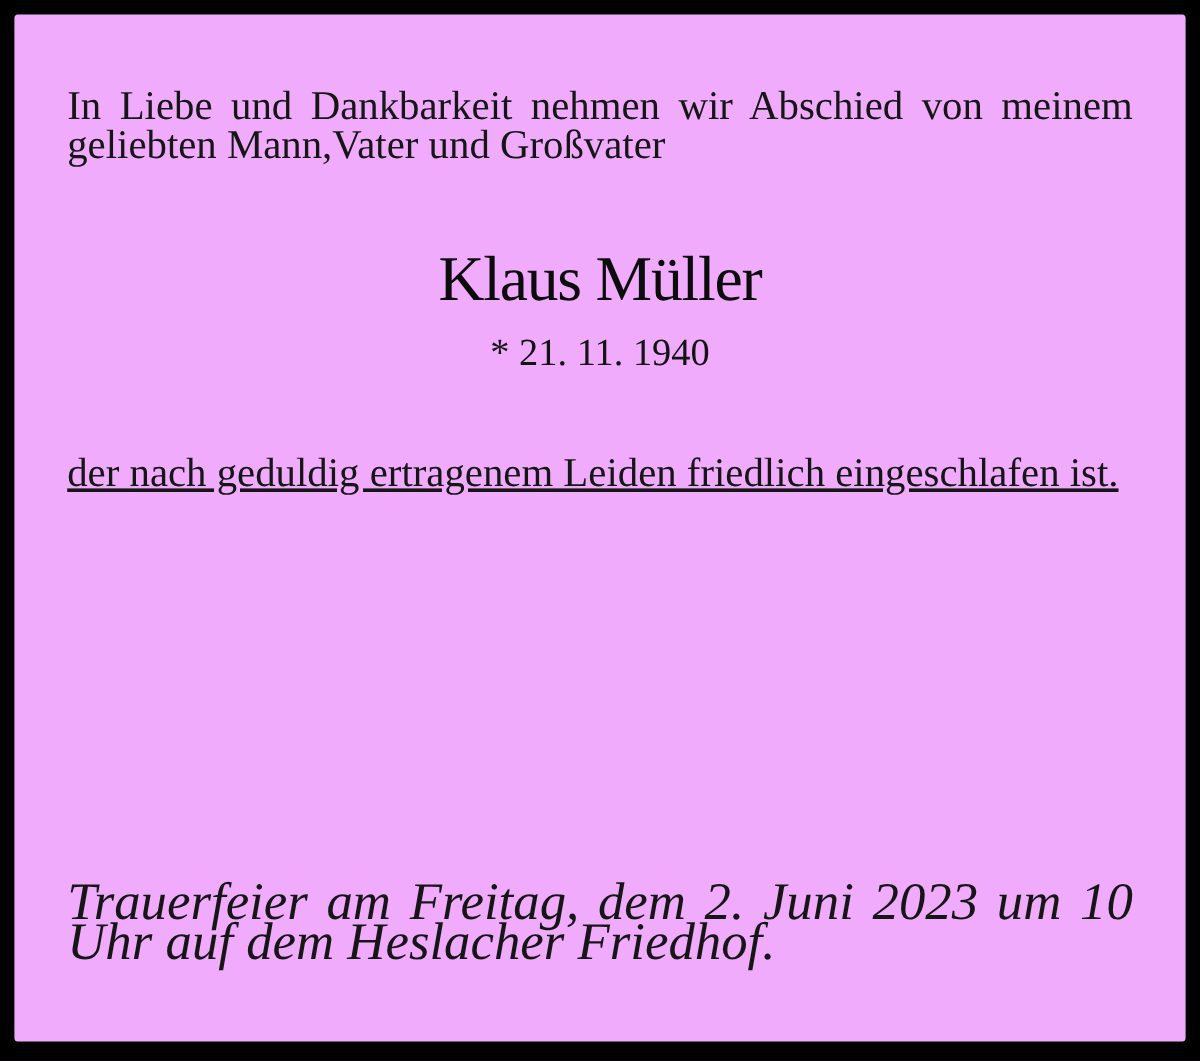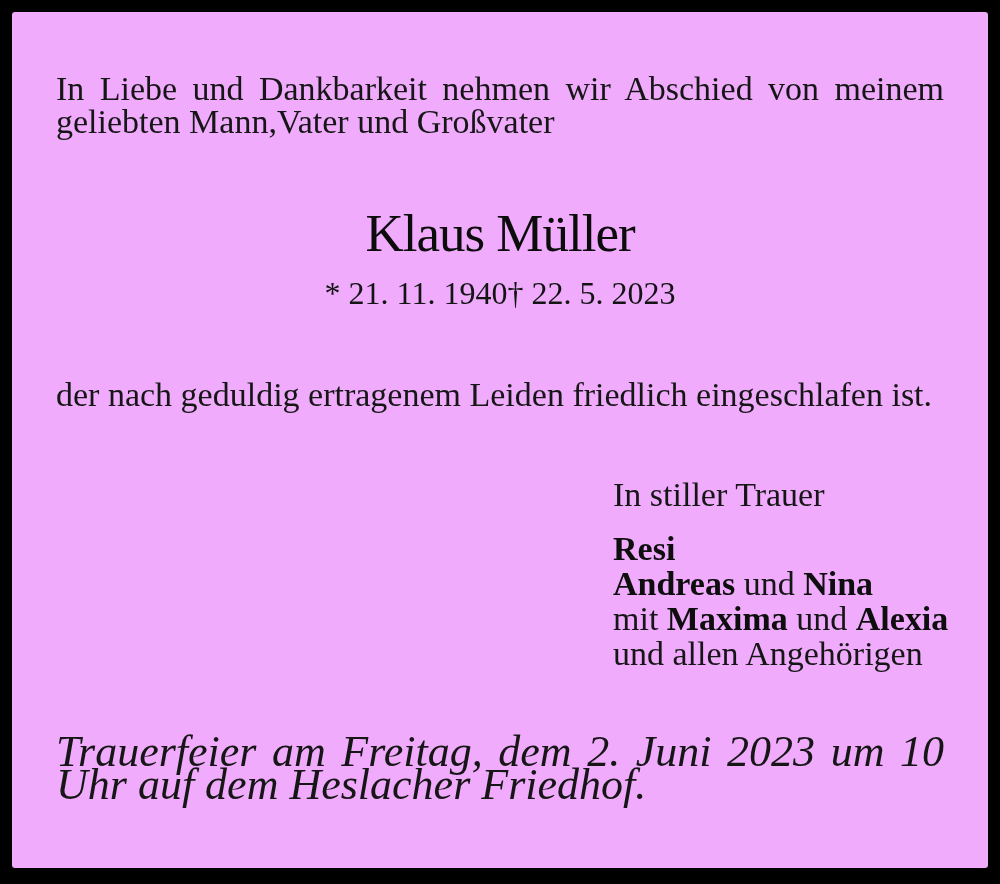--- a/index.html
+++ b/index.html
@@ -63,20 +63,21 @@
   }
   .condolence {
     position: absolute;
     left: 44px;
     right: 30px;
     top: 366px;
     font-size: 34px;
     line-height: 33px;
     white-space: nowrap;
     color: #161616;
+    text-decoration: underline;
   }
   .mourning {
     position: absolute;
     left: 601px;
     top: 465px;
     font-size: 34px;
     line-height: 35px;
     color: #161616;
   }
   .mourning-header { margin-bottom: 19px !important; }
@@ -98,33 +99,21 @@
 
 <div class="frame">
   <div class="card">
 
     <p class="intro">In Liebe und Dankbarkeit nehmen wir Abschied von meinem geliebten Mann,Vater und Großvater</p>
 
     <h1 class="name">Klaus Müller</h1>
 
     <div class="dates">
       <span>* 21. 11. 1940</span>
-      <span>† 22. 5. 2023</span>
     </div>
 
     <p class="condolence">der nach geduldig ertragenem Leiden friedlich eingeschlafen ist.</p>
 
-    <div class="mourning">
-      <p class="mourning-header">In stiller Trauer</p>
-
-      <p class="mourner-line bold">Resi</p>
-
-      <p class="mourner-line"><span class="bold">Andreas</span><span> und </span><span class="bold">Nina</span></p>
-
-      <p class="mourner-line"><span>mit </span><span class="bold">Maxima</span><span> und </span><span class="bold">Alexia</span></p>
-
-      <p class="mourner-line">und allen Angehörigen</p>
-    </div>
 
     <p class="funeral">Trauerfeier am Freitag, dem 2. Juni 2023 um 10 Uhr auf dem Heslacher Friedhof.</p>
 
   </div>
 </div>
 
 </body></html>

